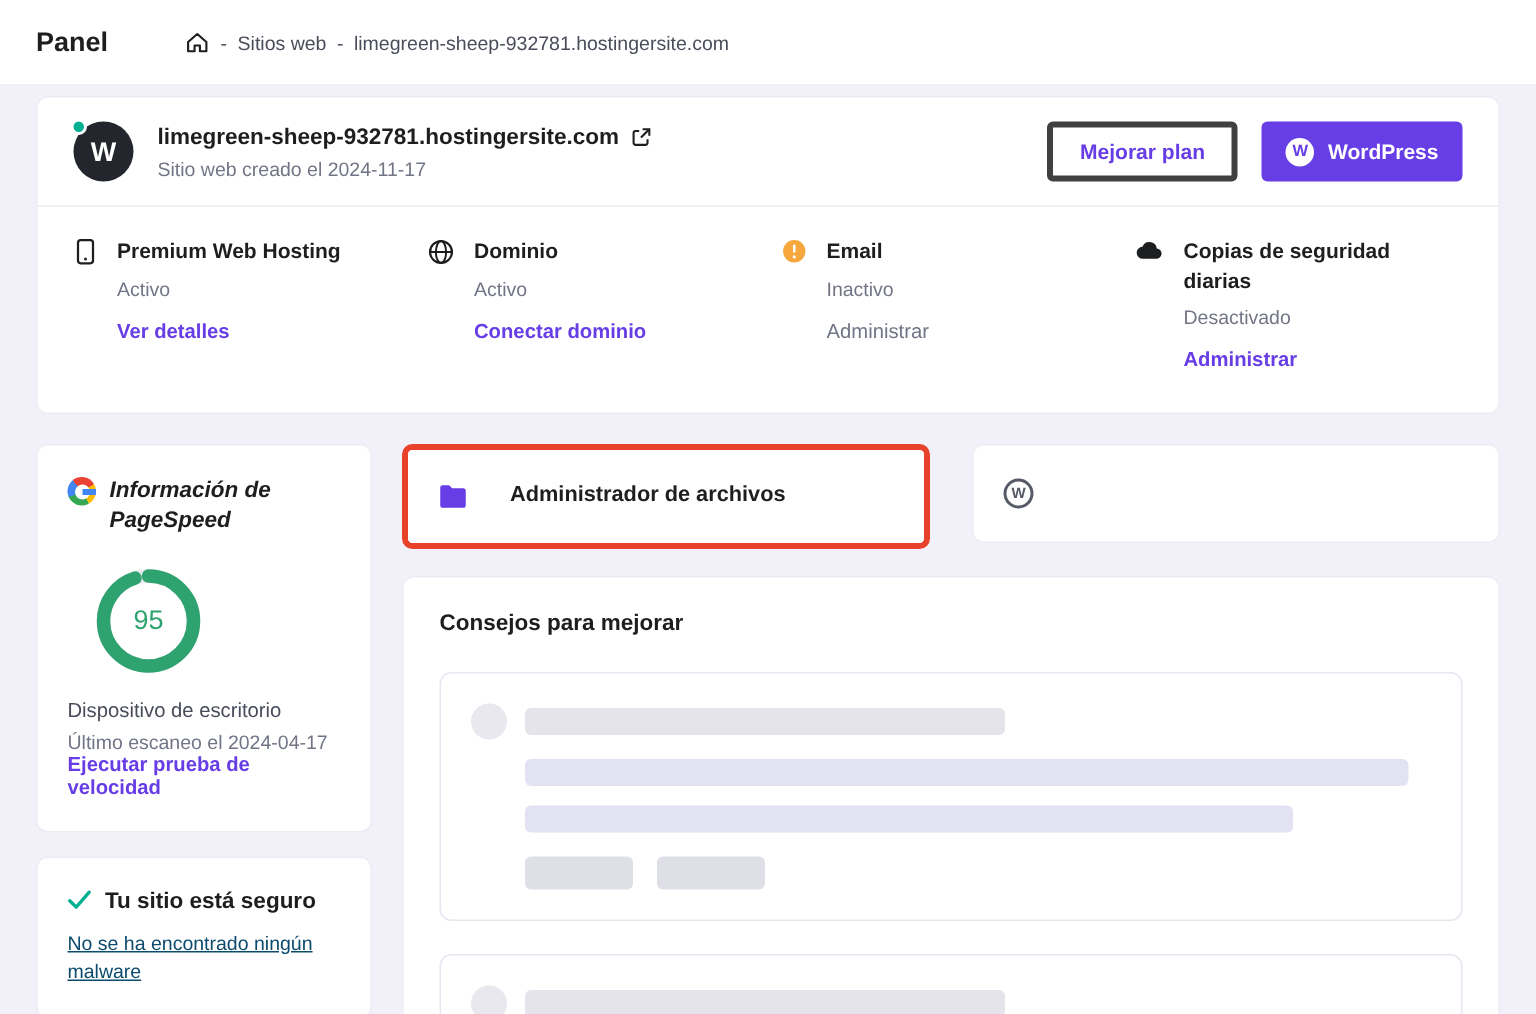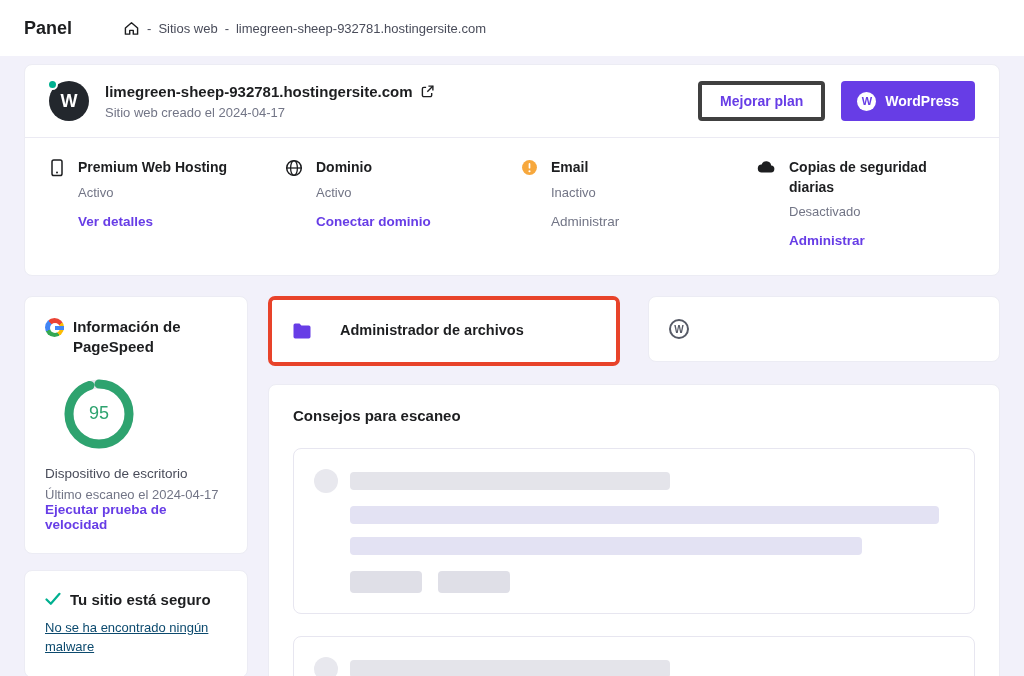--- a/index.html
+++ b/index.html
@@ -51,21 +51,21 @@
   .svc-action.muted { color:#727586; font-weight:400; }
 
   
   .main-cols { display:flex; gap:20px; margin-top:20px; align-items:flex-start; }
   .left-col { width:224px; flex:0 0 auto; display:flex; flex-direction:column; gap:16px; }
   .right-col { flex:1; min-width:0; }
 
   
   .pagespeed-card { padding:20px; }
   .ps-header { display:flex; gap:9px; align-items:flex-start; }
-  .ps-header h3 { font-size:15px; font-weight:700; line-height:1.35; }
+  .ps-header h3 { font-size:15px; font-weight:700; line-height:1.35;font-style:italic; }
   .google-g { width:19px; height:19px; border-radius:50%; position:relative; flex:0 0 auto; margin-top:1px;
     background:conic-gradient(from -40deg, #ea4335 0deg 100deg, #fbbc05 100deg 190deg, #34a853 190deg 285deg, #4285f4 285deg 360deg); }
   .google-g::before { content:""; position:absolute; inset:4.5px; background:#fff; border-radius:50%; }
   .google-g::after { content:""; position:absolute; right:0; top:8px; width:9px; height:3.5px; background:#4285f4; }
   .donut { position:relative; width:76px; height:76px; margin:18px 0 14px 16px; }
   .donut .score { position:absolute; inset:0; display:flex; align-items:center; justify-content:center;
     font-size:18px; font-weight:400; color:#2ea36f; }
   .ps-device { font-size:13.5px; color:#494c5a; margin-top:8px; }
   .ps-scan { font-size:13px; color:#727586; margin-top:6px; }
   .ps-link { display:inline-block; font-size:13.5px; font-weight:700; color:#673de6; }
@@ -131,21 +131,21 @@
         <div class="site-domain-row">
           <span>limegreen-sheep-932781.hostingersite.com</span>
           <span style="display:inline-flex;cursor:pointer;">
             <svg width="13" height="13" viewBox="0 0 14 14">
                 <path d="M5.5 2.5H3A1.5 1.5 0 0 0 1.5 4v7A1.5 1.5 0 0 0 3 12.5h7A1.5 1.5 0 0 0 11.5 11V8.5" fill="none" stroke="#1d1e20" stroke-width="1.5"></path>
                 <path d="M8 1.2h4.8V6" fill="none" stroke="#1d1e20" stroke-width="1.5"></path>
                 <path d="M12.6 1.4 6.8 7.2" stroke="#1d1e20" stroke-width="1.5"></path>
               </svg>
           </span>
         </div>
-        <div class="site-created">Sitio web creado el 2024-04-17</div>
+        <div class="site-created">Sitio web creado el 2024-11-17</div>
       </div>
       <div class="site-actions">
         <button class="btn-outline">Mejorar plan</button>
         <button class="btn-primary">
           <span class="wp-badge">W</span>
           <span>WordPress</span>
         </button>
       </div>
     </div>
     <div class="divider"></div>
@@ -264,21 +264,21 @@
 
 
         <div class="quick-slot">
           <div class="card quick-card">
             <span class="quick-icon wp-quick">W</span>
           </div>
         </div>
       </div>
 
       <section class="card tips-card">
-        <h3>Consejos para escaneo</h3>
+        <h3>Consejos para mejorar</h3>
 
         <div class="skeleton-card">
           <div class="sk-row">
             <span class="sk-circle"></span>
             <span class="sk-line w-320"></span>
           </div>
           <span class="sk-line sk-lav w-92 sk-indent sk-mt"></span>
           <span class="sk-line sk-lav w-80 sk-indent sk-mt"></span>
           <div class="sk-row sk-indent" style="margin-top:16px; gap:16px;">
             <span class="sk-pill"></span>

